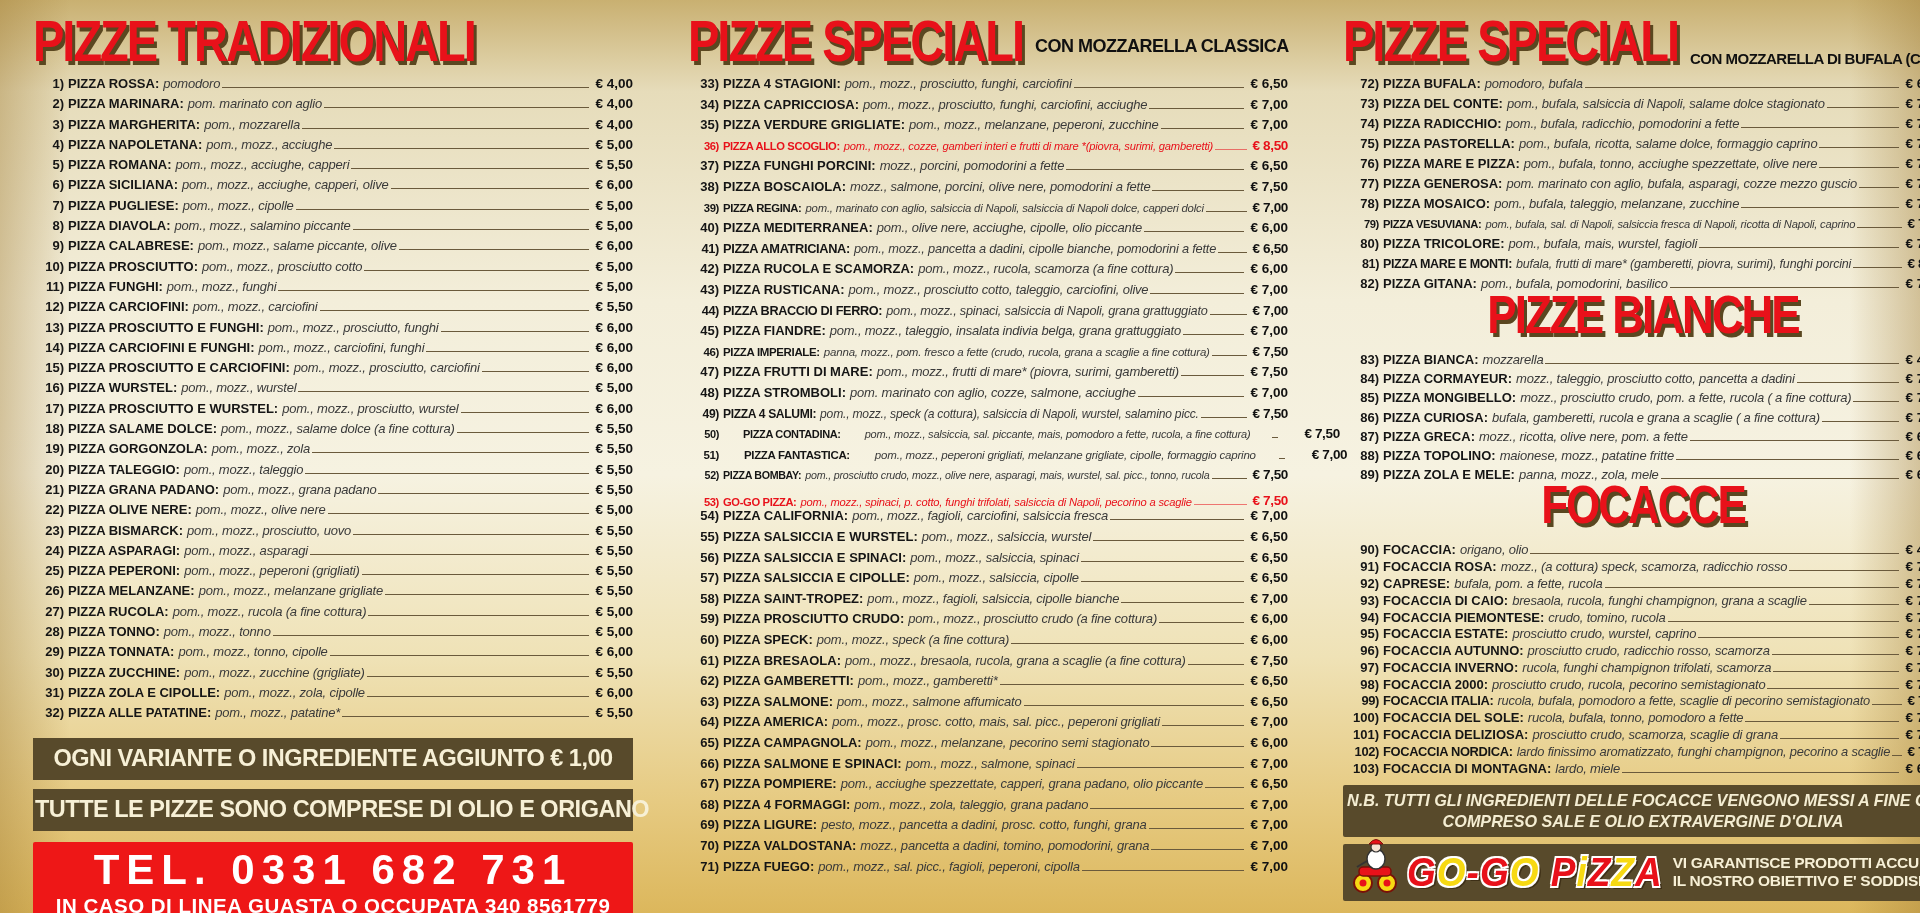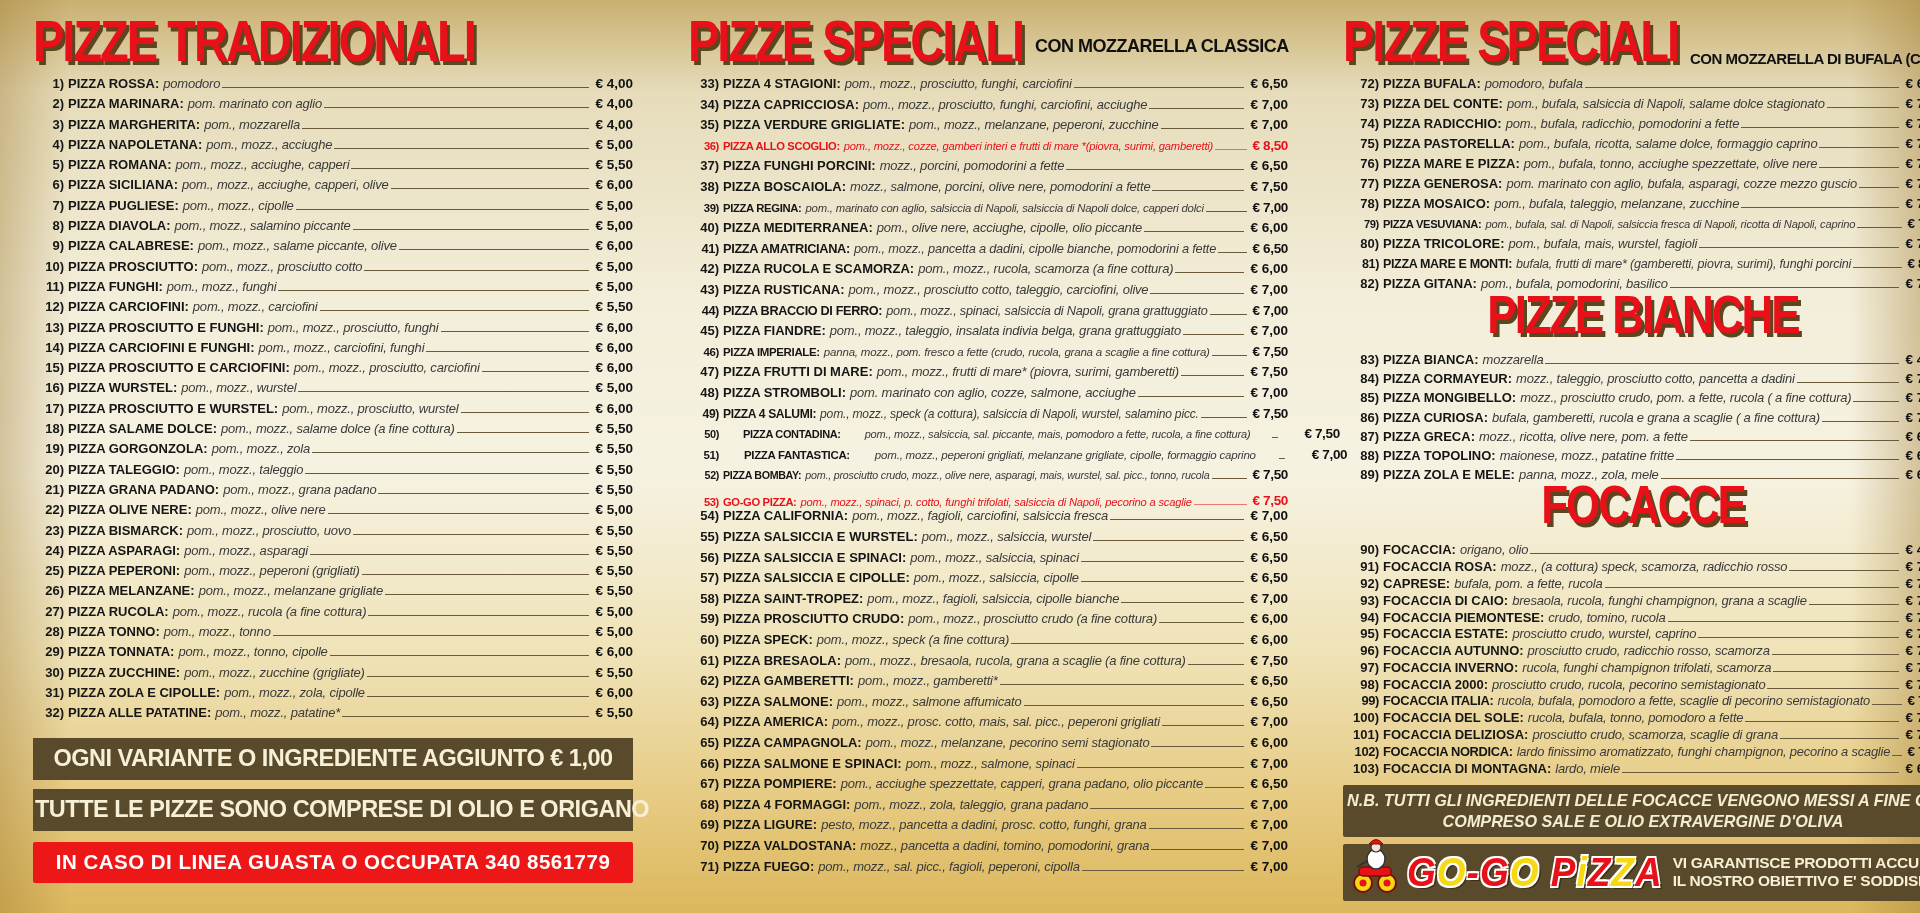--- a/index.html
+++ b/index.html
@@ -300,20 +300,21 @@
           <span class="num">32)</span>
           <span class="nm">PIZZA ALLE PATATINE:</span>
           <span class="ds">pom., mozz., patatine*</span>
           <span class="lead"></span>
           <span class="pr">€ 5,50</span>
         </div>
       </div>
     <div class="bar" style="margin-top:12px;">OGNI VARIANTE O INGREDIENTE AGGIUNTO € 1,00</div>
     <div class="bar">TUTTE LE PIZZE SONO COMPRESE DI OLIO E ORIGANO</div>
     <div class="tel-box">
+      <div class="tel-main">TEL. 0331 682 731</div>
       <div class="tel-sub">IN CASO DI LINEA GUASTA O OCCUPATA 340 8561779</div>
     </div>
   </div>
 
   <div class="col">
     <div class="title-wrap">
       <span class="big-title">PIZZE SPECIALI</span>
       <span class="subtitle">CON MOZZARELLA CLASSICA</span>
     </div>
     <div class="rows c2">

